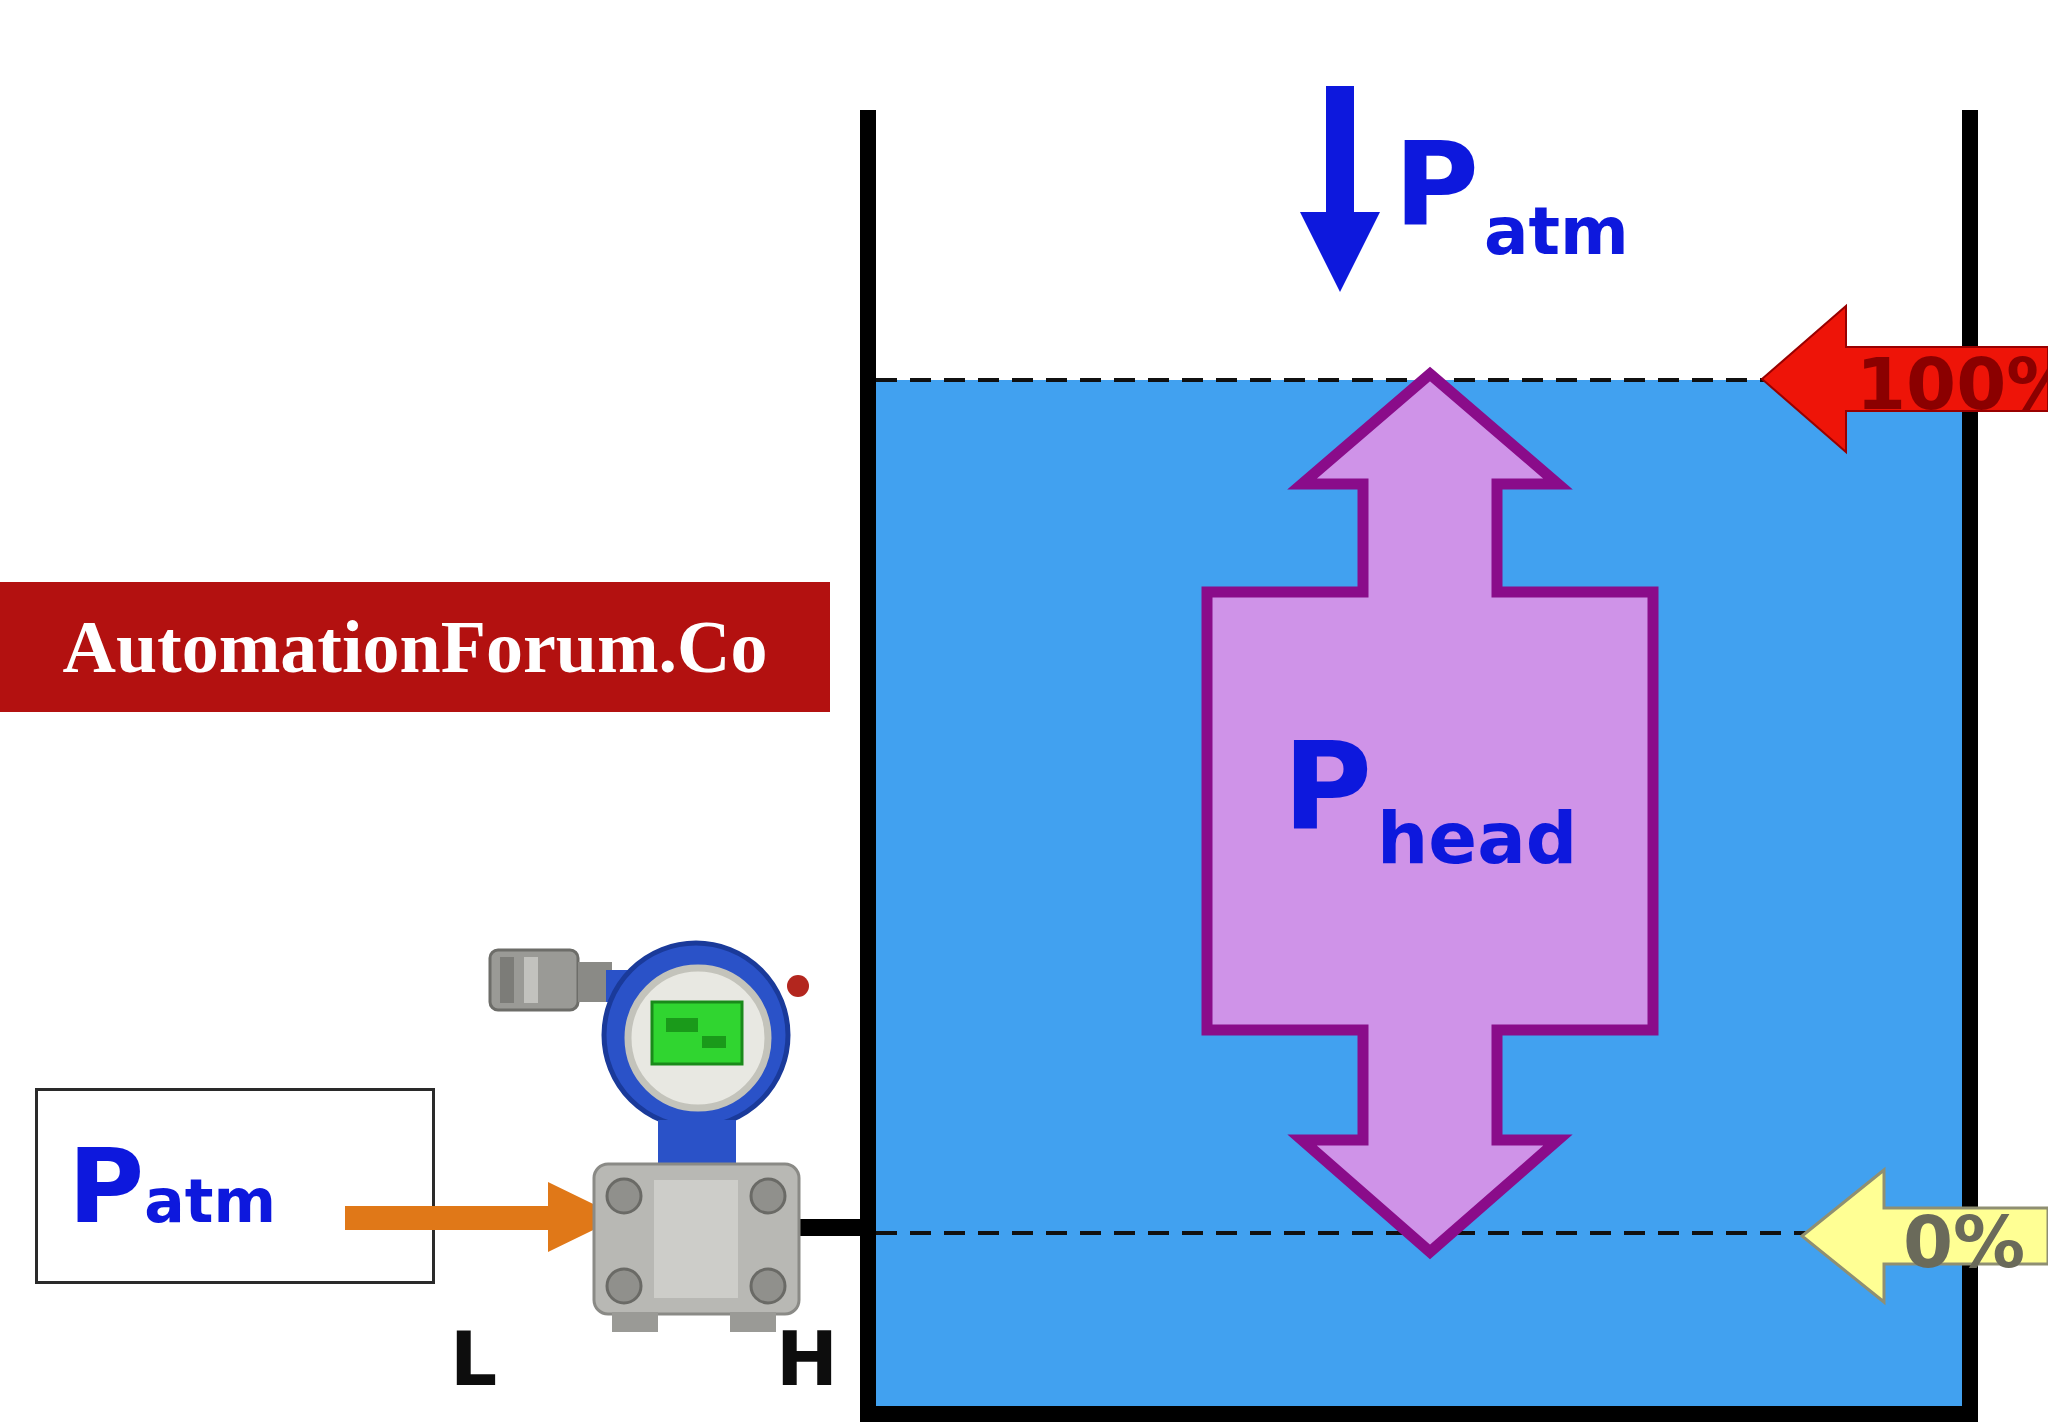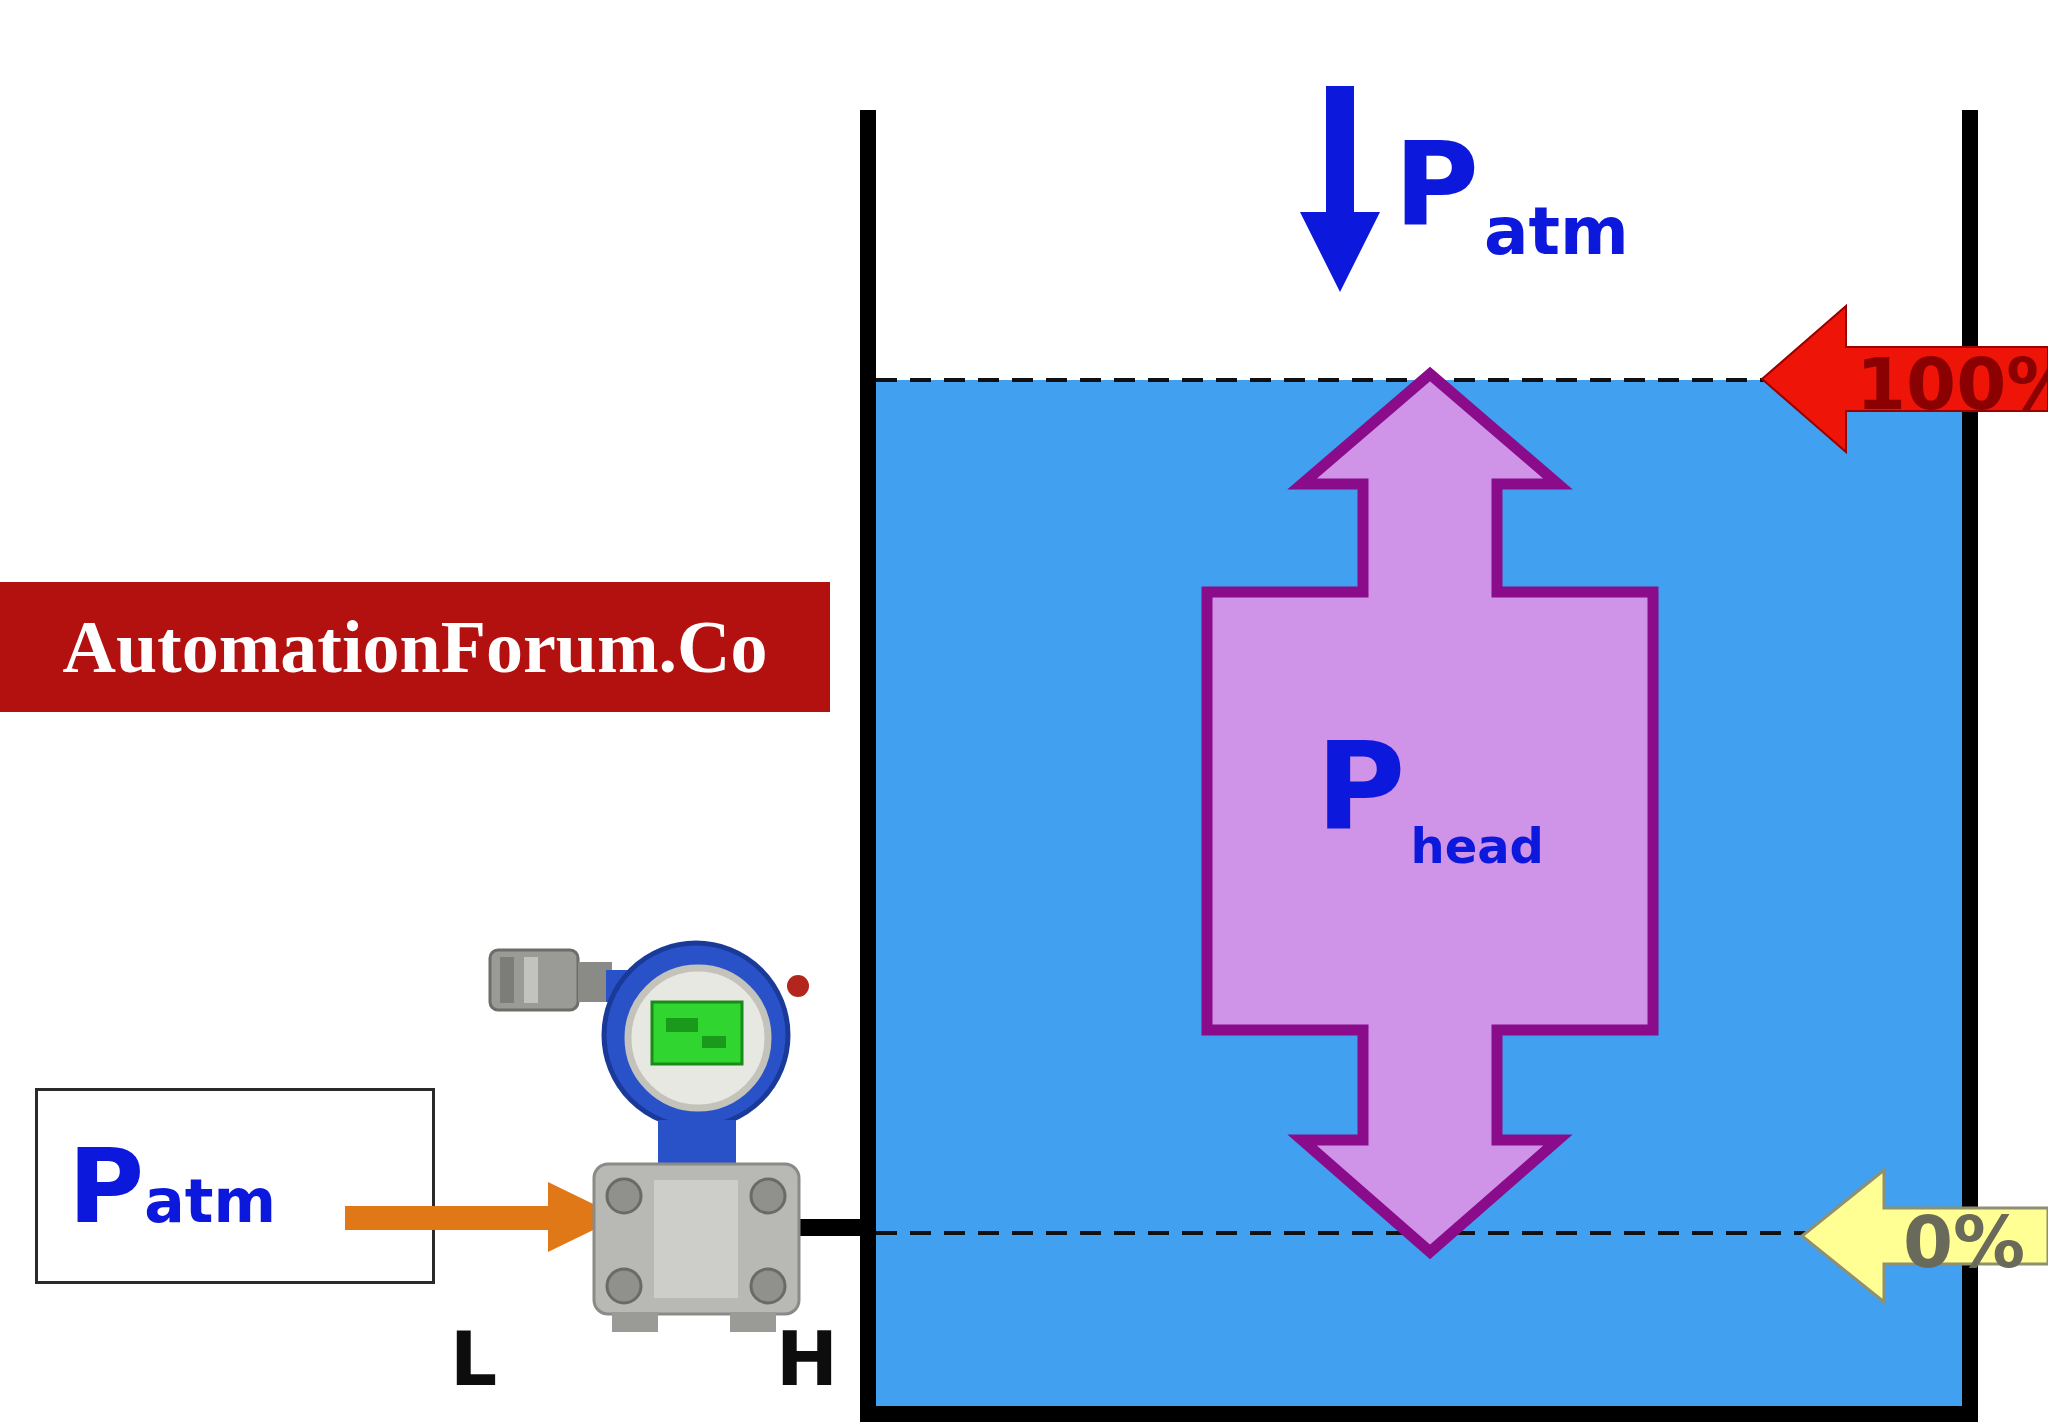--- a/index.html
+++ b/index.html
@@ -33,21 +33,21 @@
   .yellow-arrow { fill:var(--yellow-arrow); stroke:#8f8f72; stroke-width:3; }
   .orange-arrow { fill:var(--orange); }
   .impulse { fill:#000; }
 
   .txtlabel { position:absolute; z-index:3; color:var(--blue-text); font-weight:bold; line-height:1; }
   .txtlabel .sym { font-size:116px; }
   .txtlabel .sub { font-size:66px; display:inline-block; transform:translateY(30px); margin-left:5px; }
 
   .p-head-label { left:1207px; top:726px; width:446px; text-align:center; }
   .p-head-label .sym { font-size:122px; }
-  .p-head-label .sub { font-size:48px; transform:translateY(34px); }
+  .p-head-label .sub { font-size:72px; transform:translateY(34px); }
 
   .p-atm-top-label { left:1394px; top:126px; }
 
   .banner {
     position:absolute; z-index:3; left:0; top:554px; width:830px; height:130px;
     background:var(--red-banner); color:#ffffff;
     font-family:"Liberation Serif", serif; font-weight:bold; font-size:74px;
     display:flex; align-items:center; justify-content:center;margin-top:28px;
   }
 

